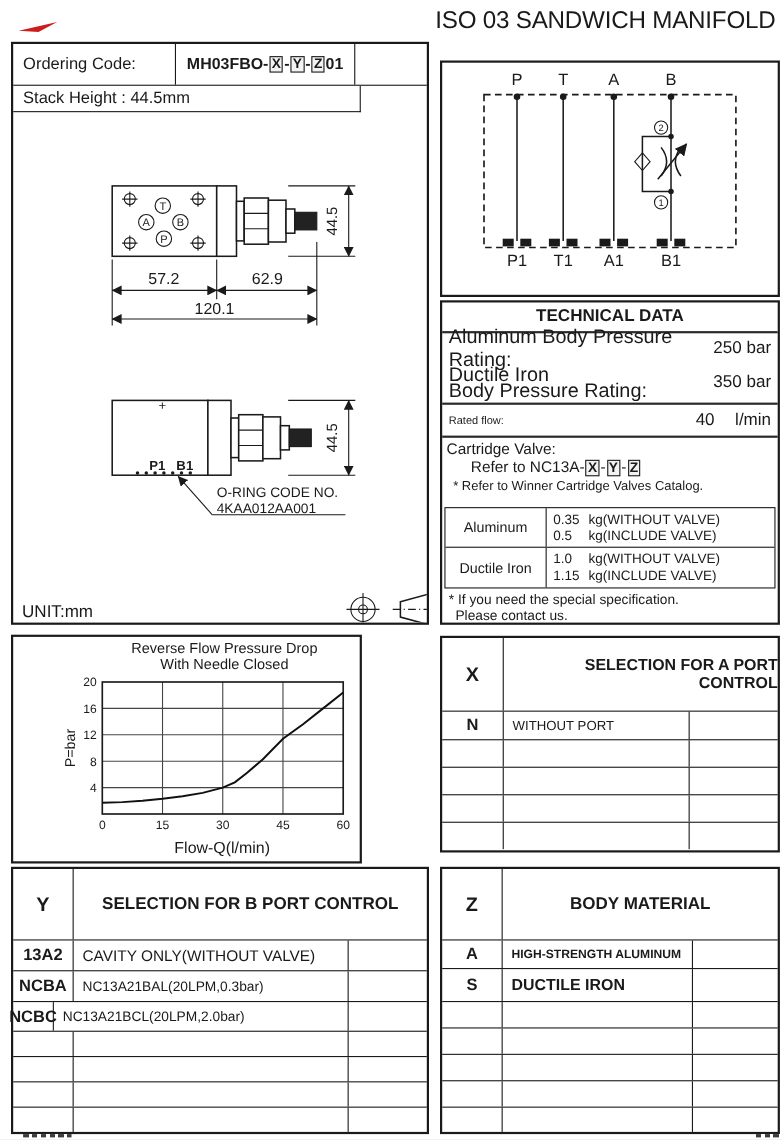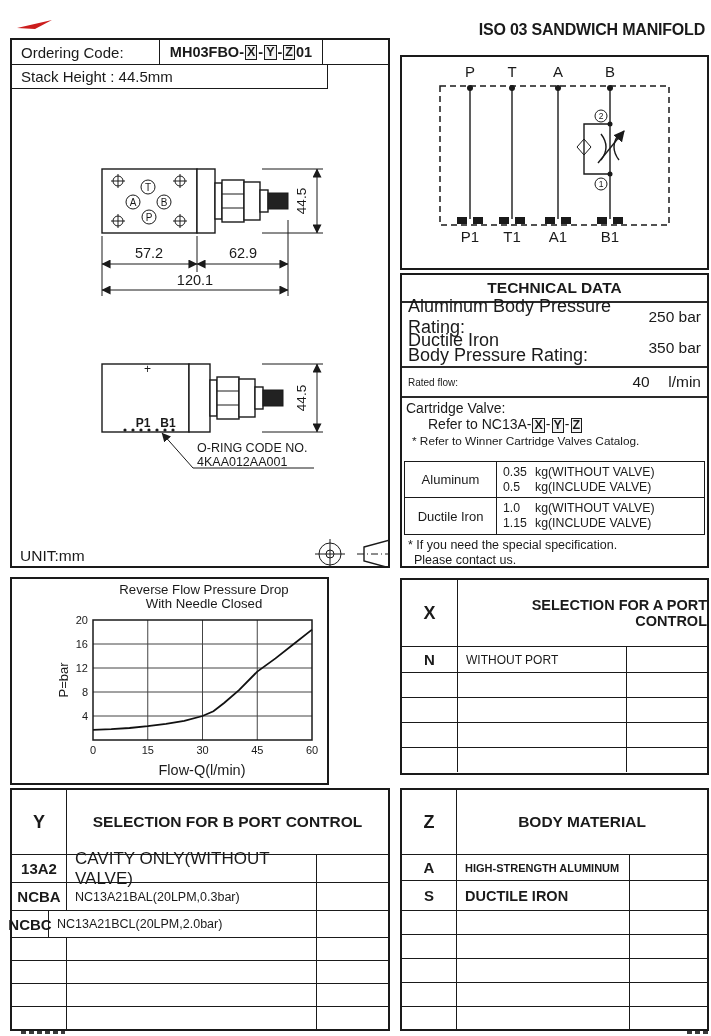--- a/index.html
+++ b/index.html
@@ -1,23 +1,23 @@
 <!DOCTYPE html>
 <html><head>
 <meta charset="utf-8">
 <style>
   html,body{margin:0;padding:0;background:#e8e8e8;}
   #page{position:relative;width:711px;height:1036px;background:#ffffff;
         font-family:"Liberation Sans",sans-serif;color:#1a1a1a;overflow:hidden;}
   .panel{position:absolute;border:2px solid #1a1a1a;background:#fff;box-sizing:border-box;}
   .abs{position:absolute;}
   
-  .doc-title{position:absolute;top:21px;right:6px;font-size:16px;font-weight:bold;letter-spacing:-0.2px;}
+  .doc-title{position:absolute;top:5px;right:6px;font-size:22px;font-weight:normal;letter-spacing:-0.2px;}
   
-  .ord-row{display:flex;height:25px;border-bottom:1.6px solid #1a1a1a;box-sizing:border-box;}
+  .ord-row{display:flex;height:38px;border-bottom:1.6px solid #1a1a1a;box-sizing:border-box;}
   .ord-label{width:148px;border-right:1.6px solid #1a1a1a;font-size:15px;display:flex;align-items:center;padding-left:9px;box-sizing:border-box;}
   .ord-code{width:163px;border-right:1.6px solid #1a1a1a;font-weight:bold;font-size:14.5px;display:flex;align-items:center;justify-content:center;box-sizing:border-box;}
   .stack-row{width:316px;height:24px;border-right:1.6px solid #1a1a1a;border-bottom:1.6px solid #1a1a1a;
              font-size:15px;display:flex;align-items:center;padding-left:9px;box-sizing:border-box;}
   .codebox{display:inline-block;border:1.5px solid #1a1a1a;padding:0 1px;margin:0 1px;line-height:13px;font-size:12.5px;font-weight:bold;background:#f2f2f2;}
   
   svg{display:block;}
   .ln{stroke:#1a1a1a;stroke-width:1.4;fill:none;}
   .lnth{stroke:#1a1a1a;stroke-width:1;fill:none;}
   .wh{fill:#fff;stroke:#1a1a1a;stroke-width:1.4;}
@@ -348,21 +348,21 @@
       </div>
   </div>
 
   <div class="panel" style="left:10px;top:788px;width:380px;height:243px">
     <div class="trow" style="height:64px">
       <div class="tcode" style="width:55px;font-size:18px">Y</div>
       <div class="ttitle" style="font-size:15.5px">SELECTION FOR B PORT CONTROL</div>
     </div>
     <div class="trow" style="height:28px">
       <div class="tcode" style="width:55px;font-size:15px">13A2</div>
-      <div class="tdesc" style="font-size:17px">CAVITY ONLY(WITHOUT VALVE)</div>
+      <div class="tdesc" style="font-size:14px">CAVITY ONLY(WITHOUT VALVE)</div>
       <div class="tend" style="width:71px"></div>
     </div>
     <div class="trow" style="height:28px">
       <div class="tcode" style="width:55px;font-size:15px">NCBA</div>
       <div class="tdesc" style="font-size:12.5px">NC13A21BAL(20LPM,0.3bar)</div>
       <div class="tend" style="width:71px"></div>
     </div>
     <div class="trow" style="height:27px">
       <div class="tcode" style="width:37px;font-size:15px">NCBC</div>
       <div class="tdesc" style="font-size:12.5px">NC13A21BCL(20LPM,2.0bar)</div>

